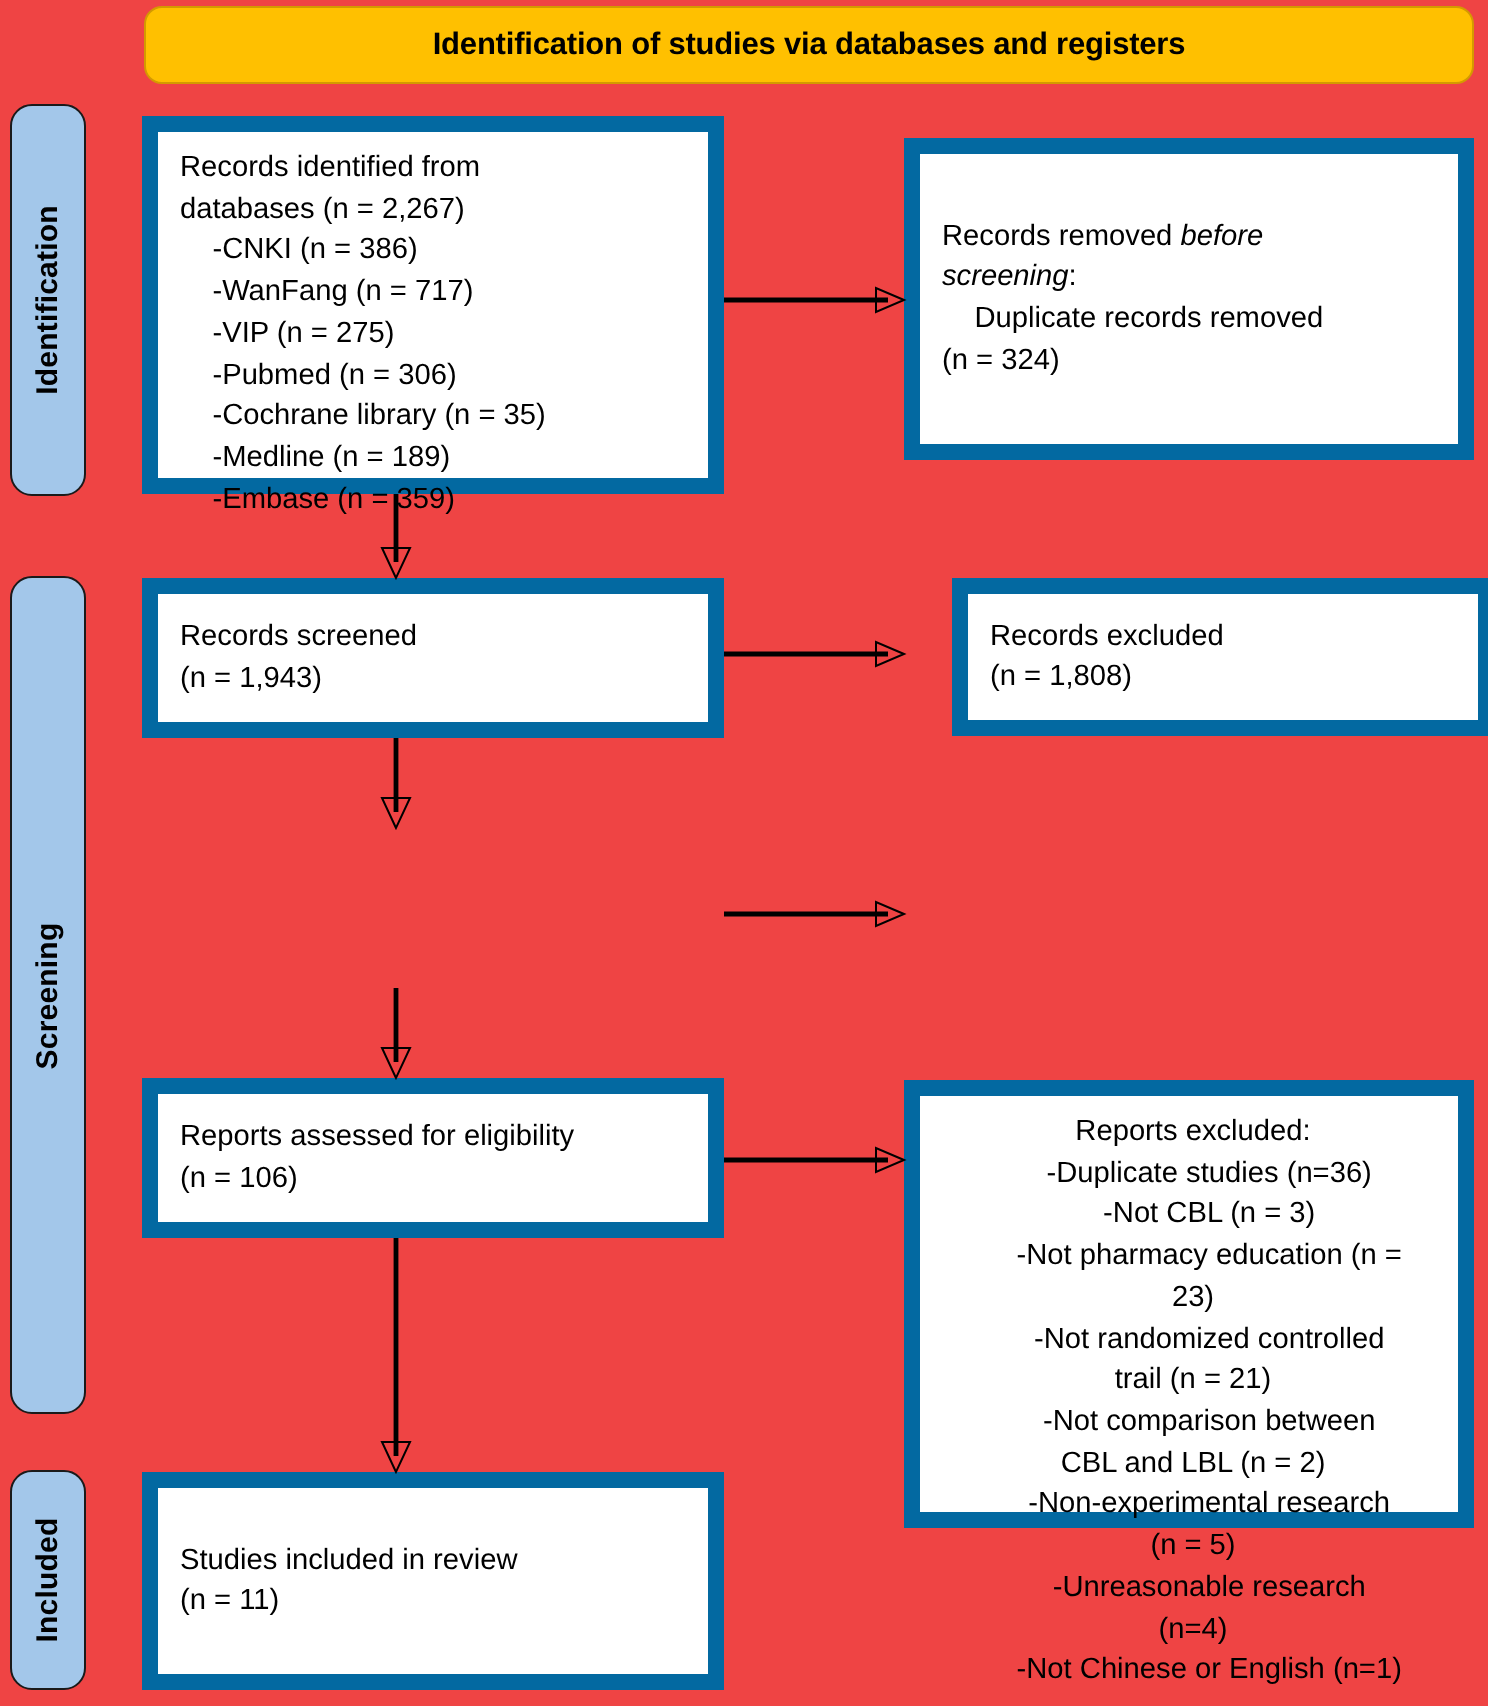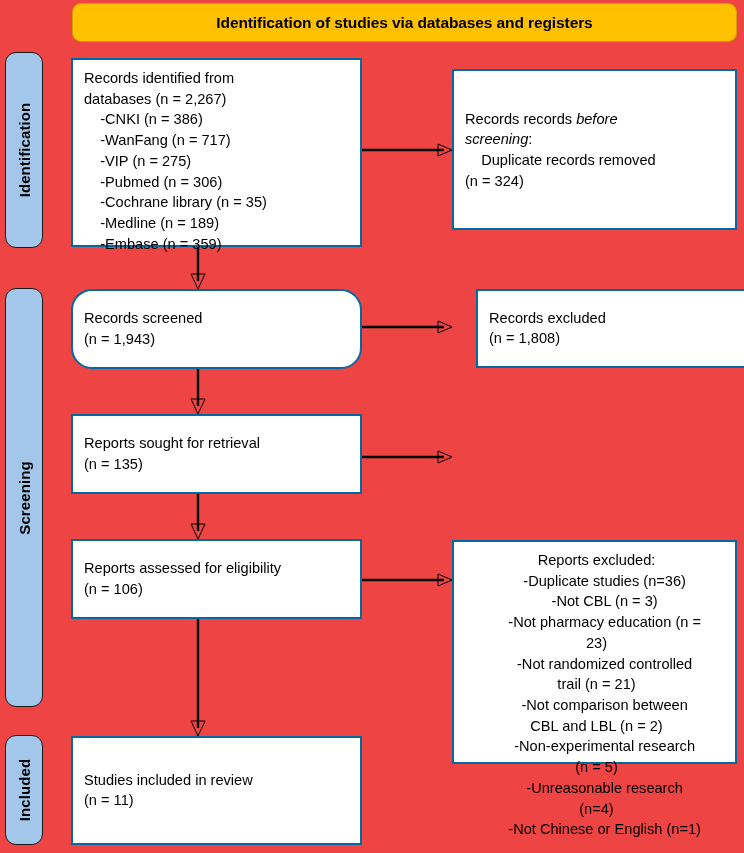--- a/index.html
+++ b/index.html
@@ -67,21 +67,21 @@
     letter-spacing: 0.1px;
   }
   #stage-identification { top: 52px;  height: 196px; }
   #stage-screening     { top: 288px; height: 419px; }
   #stage-included      { top: 735px; height: 110px; }
 
   
   .flow-box {
     position: absolute;
     background: #ffffff;
-    border: 2px solid #0369a1;
+    border: 8px solid #0369a1;
     box-sizing: border-box;
     padding: 0;
   }
   .flow-box .box-text {
     position: absolute;
     left: 11px;
     right: 7px;
     font-size: 14.6px;
     line-height: 1.42;
     color: #000000;
@@ -93,21 +93,21 @@
   }
   .box-text.v-top {
     top: 8px;
   }
   .box-text .em {
     font-style: italic;
   }
 
   
   #box-identified       { left: 71px; top: 58px;  width: 291px; height: 189px; }
-  #box-screened         { left: 71px; top: 289px; width: 291px; height: 80px; border-radius: 21px; }
+  #box-screened         { left: 71px; top: 289px; width: 291px; height: 80px; }
   #box-sought           { left: 71px; top: 414px; width: 291px; height: 80px; }
   #box-assessed         { left: 71px; top: 539px; width: 291px; height: 80px; }
   #box-included         { left: 71px; top: 736px; width: 291px; height: 109px; }
 
   
   #box-removed          { left: 452px; top: 69px;  width: 285px; height: 161px; }
   #box-records-excluded { left: 476px; top: 289px; width: 271px; height: 79px; }
   #box-not-retrieved    { left: 452px; top: 417px; width: 285px; height: 81px; }
   #box-reports-excluded { left: 452px; top: 540px; width: 285px; height: 224px; text-align: center; }
 
@@ -155,37 +155,33 @@
     -Cochrane library (n = 35)
     -Medline (n = 189)
     -Embase (n = 359)</div>
   </div>
 
   <div class="flow-box" id="box-screened">
     <div class="box-text v-center">Records screened
 (n = 1,943)</div>
   </div>
 
-  <div class="flow-box" id="box-sought">
-    <div class="box-text v-center">Reports sought for retrieval
-(n = 135)</div>
-  </div>
 
   <div class="flow-box" id="box-assessed">
     <div class="box-text v-center">Reports assessed for eligibility
 (n = 106)</div>
   </div>
 
   <div class="flow-box" id="box-included">
     <div class="box-text v-center">Studies included in review
 (n = 11)</div>
   </div>
 
   <div class="flow-box" id="box-removed">
-    <div class="box-text v-center"><span>Records records </span><span class="em">before</span><br><span class="em">screening</span><span>:</span><span>
+    <div class="box-text v-center"><span>Records removed </span><span class="em">before</span><br><span class="em">screening</span><span>:</span><span>
     Duplicate records removed
 (n = 324)</span></div>
   </div>
 
   <div class="flow-box" id="box-records-excluded">
     <div class="box-text v-center">Records excluded
 (n = 1,808)</div>
   </div>
 
 

